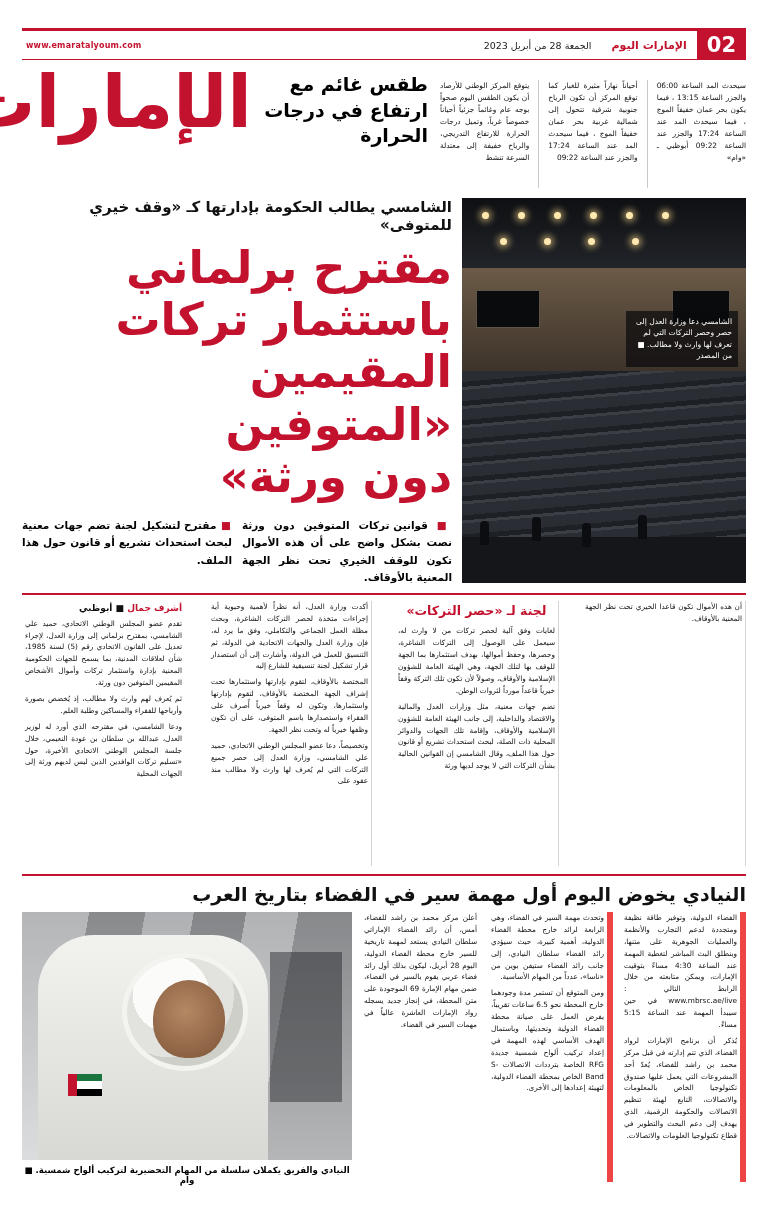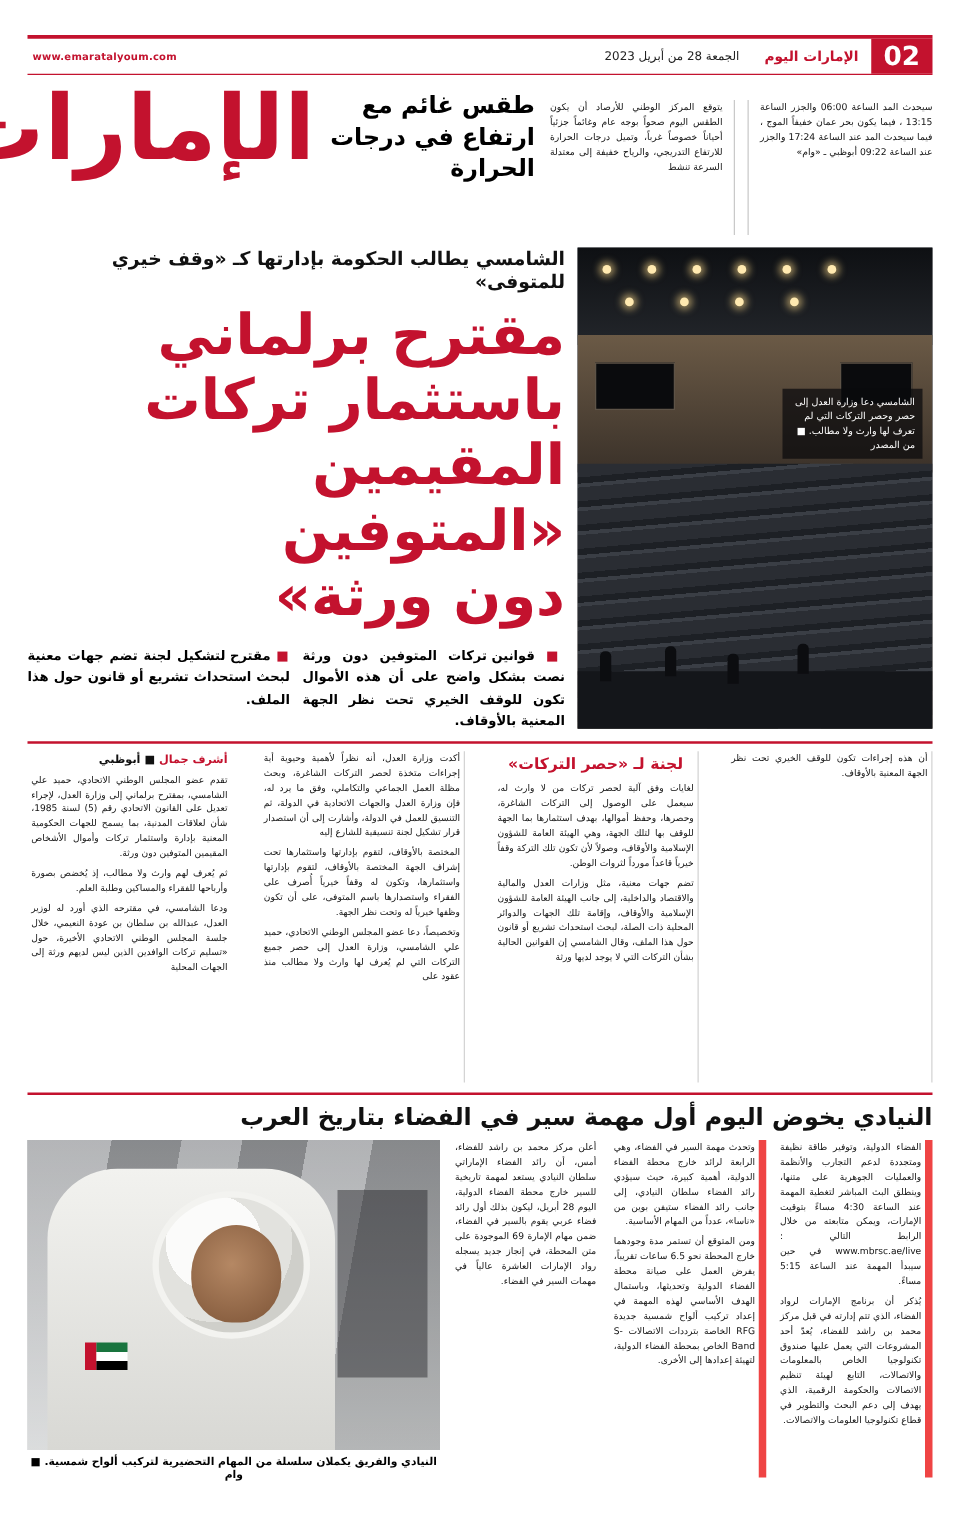--- a/index.html
+++ b/index.html
@@ -367,20 +367,21 @@
   <div class="topwrap">
     <div class="logo-box">
       <div class="logo-ar">الإمارات</div>
     </div>
     <div class="weather-head">
       <h2>طقس غائم مع ارتفاع في درجات الحرارة</h2>
     </div>
     <div class="weather-cols">
       <div class="weather-col">يتوقع المركز الوطني للأرصاد أن يكون الطقس اليوم صحواً بوجه عام وغائماً جزئياً أحياناً خصوصاً غرباً، وتميل درجات الحرارة للارتفاع التدريجي، والرياح خفيفة إلى معتدلة السرعة تنشط</div>
       <div class="wdiv"></div>
+      <div class="weather-col">أحياناً نهاراً مثيرة للغبار كما توقع المركز أن تكون الرياح جنوبية شرقية تتحول إلى شمالية غربية بحر عمان خفيفاً الموج ، فيما سيحدث المد عند الساعة 17:24 والجزر عند الساعة 09:22</div>
       <div class="wdiv"></div>
       <div class="weather-col">سيحدث المد الساعة 06:00 والجزر الساعة 13:15 ، فيما يكون بحر عمان خفيفاً الموج ، فيما سيحدث المد عند الساعة 17:24 والجزر عند الساعة 09:22 أبوظبي ـ «وام»</div>
     </div>
   </div>
 
   <div class="hero">
     <div class="hero-text">
       <div class="kicker">الشامسي يطالب الحكومة بإدارتها كـ «وقف خيري للمتوفى»</div>
       <div class="headline">
         <div>مقترح برلماني</div>
@@ -440,21 +441,21 @@
       <p>أكدت وزارة العدل، أنه نظراً لأهمية وحيوية أية إجراءات متخذة لحصر التركات الشاغرة، وبحث مظلة العمل الجماعي والتكاملي، وفق ما يرد له، فإن وزارة العدل والجهات الاتحادية في الدولة، ثم التنسيق للعمل في الدولة، وأشارت إلى أن استصدار قرار تشكيل لجنة تنسيقية للشارع إليه</p>
       <p>المختصة بالأوقاف، لتقوم بإدارتها واستثمارها تحت إشراف الجهة المختصة بالأوقاف، لتقوم بإدارتها واستثمارها، وتكون له وقفاً خيرياً أُصرف على الفقراء واستصدارها باسم المتوفى، على أن تكون وظفها خيرياً له وتحت نظر الجهة.</p>
       <p>وتخصيصاً، دعا عضو المجلس الوطني الاتحادي، حميد علي الشامسي، وزارة العدل إلى حصر جميع التركات التي لم يُعرف لها وارث ولا مطالب منذ عقود على</p>
     </div>
     <div class="bcol">
       <div class="colhead">لجنة لـ «حصر التركات»</div>
       <p>لغايات وفق آلية لحصر تركات من لا وارث له، سيعمل على الوصول إلى التركات الشاغرة، وحصرها، وحفظ أموالها، بهدف استثمارها بما الجهة للوقف بها لتلك الجهة، وهي الهيئة العامة للشؤون الإسلامية والأوقاف، وصولاً لأن تكون تلك التركة وقفاً خيرياً قاعداً مورداً لثروات الوطن.</p>
       <p>تضم جهات معنية، مثل وزارات العدل والمالية والاقتصاد والداخلية، إلى جانب الهيئة العامة للشؤون الإسلامية والأوقاف، وإقامة تلك الجهات والدوائر المحلية ذات الصلة، لبحث استحداث تشريع أو قانون حول هذا الملف، وقال الشامسي إن القوانين الحالية بشأن التركات التي لا يوجد لديها ورثة</p>
     </div>
     <div class="bcol">
-      <p>أن هذه إجراءات تكون للوقف الخيري تحت نظر الجهة المعنية بالأوقاف.</p>
+      <p>أن هذه الأموال تكون قاعدا الخيري تحت نظر الجهة المعنية بالأوقاف.</p>
     </div>
   </div>
 
   <div class="bottom-wrap">
     <div class="bottom-head">النيادي يخوض اليوم أول مهمة سير في الفضاء بتاريخ العرب</div>
     <div class="bottom-body">
       <div style="width:330px;">
         <div class="astro-photo" style="height:248px;">
           <div class="ap-bg"></div>
           <div class="ap-panel"></div>

